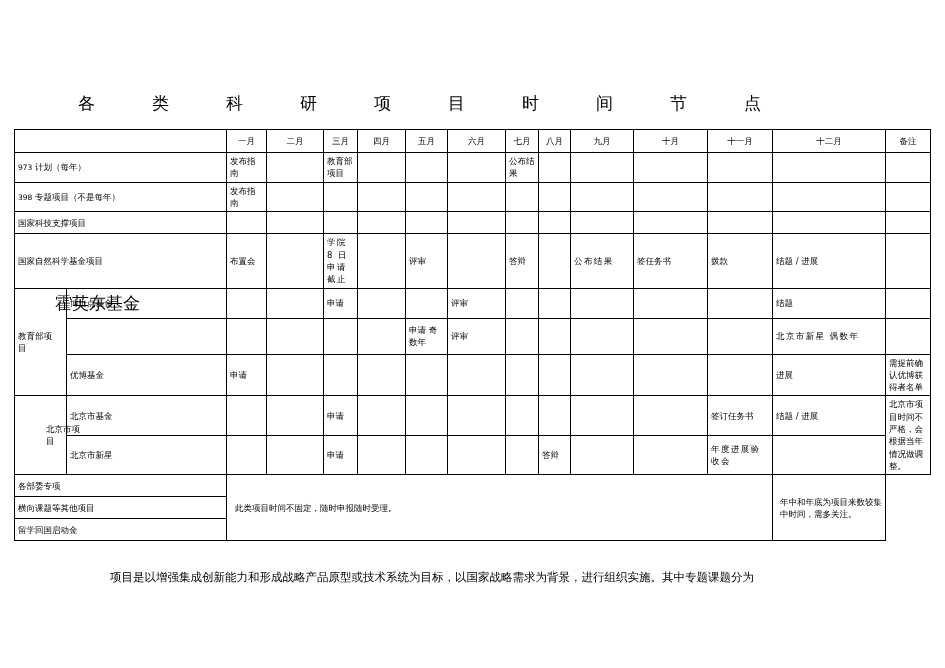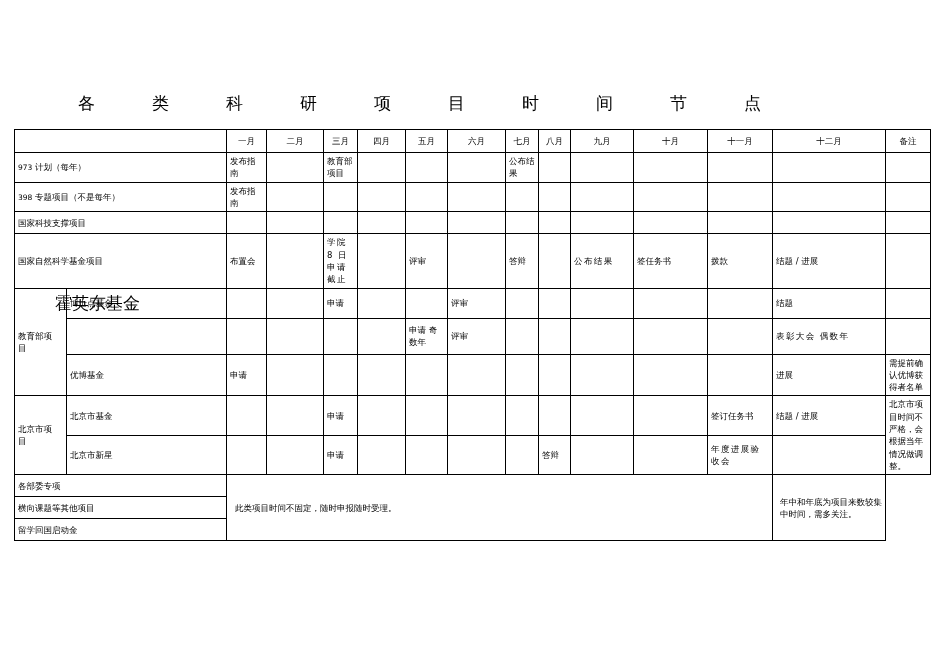--- a/index.html
+++ b/index.html
@@ -234,21 +234,21 @@
         <td></td>
         <td></td>
         <td></td>
         <td class="c-left">申请 奇数年</td>
         <td class="c-left">评审</td>
         <td></td>
         <td></td>
         <td></td>
         <td></td>
         <td></td>
-        <td class="c-left cell-sp">表彰大会 偶数年</td>
+        <td class="c-left cell-sp">北京市新星 偶数年</td>
         <td></td>
       </tr>
 
       <tr class="row-h-lg">
         <td colspan="2" class="c-left">优博基金</td>
         <td class="c-left">申请</td>
         <td></td>
         <td></td>
         <td></td>
         <td></td>
@@ -257,21 +257,21 @@
         <td></td>
         <td></td>
         <td></td>
         <td></td>
         <td class="c-left">进展</td>
         <td class="c-left">需提前确认优博获得者名单</td>
       </tr>
 
       <tr class="row-h-md">
         <td rowspan="2" class="grp-cell">
-          <span style="display:inline-block;width:34px;">北京市项目</span>
+          <span style="display:inline-block;width:34px;margin-left:28px;">北京市项目</span>
         </td>
         <td colspan="2" class="c-left">北京市基金</td>
         <td></td>
         <td></td>
         <td class="c-left">申请</td>
         <td></td>
         <td></td>
         <td></td>
         <td></td>
         <td></td>
@@ -310,14 +310,15 @@
 
       <tr class="row-h-sm">
         <td colspan="3" class="c-left">留学回国启动金</td>
       </tr>
 
     </tbody>
   </table>
 
 
 
+  <div class="para p3">项目是以增强集成创新能力和形成战略产品原型或技术系统为目标，以国家战略需求为背景，进行组织实施。其中专题课题分为</div>
 
 </div>
 
 </body></html>

